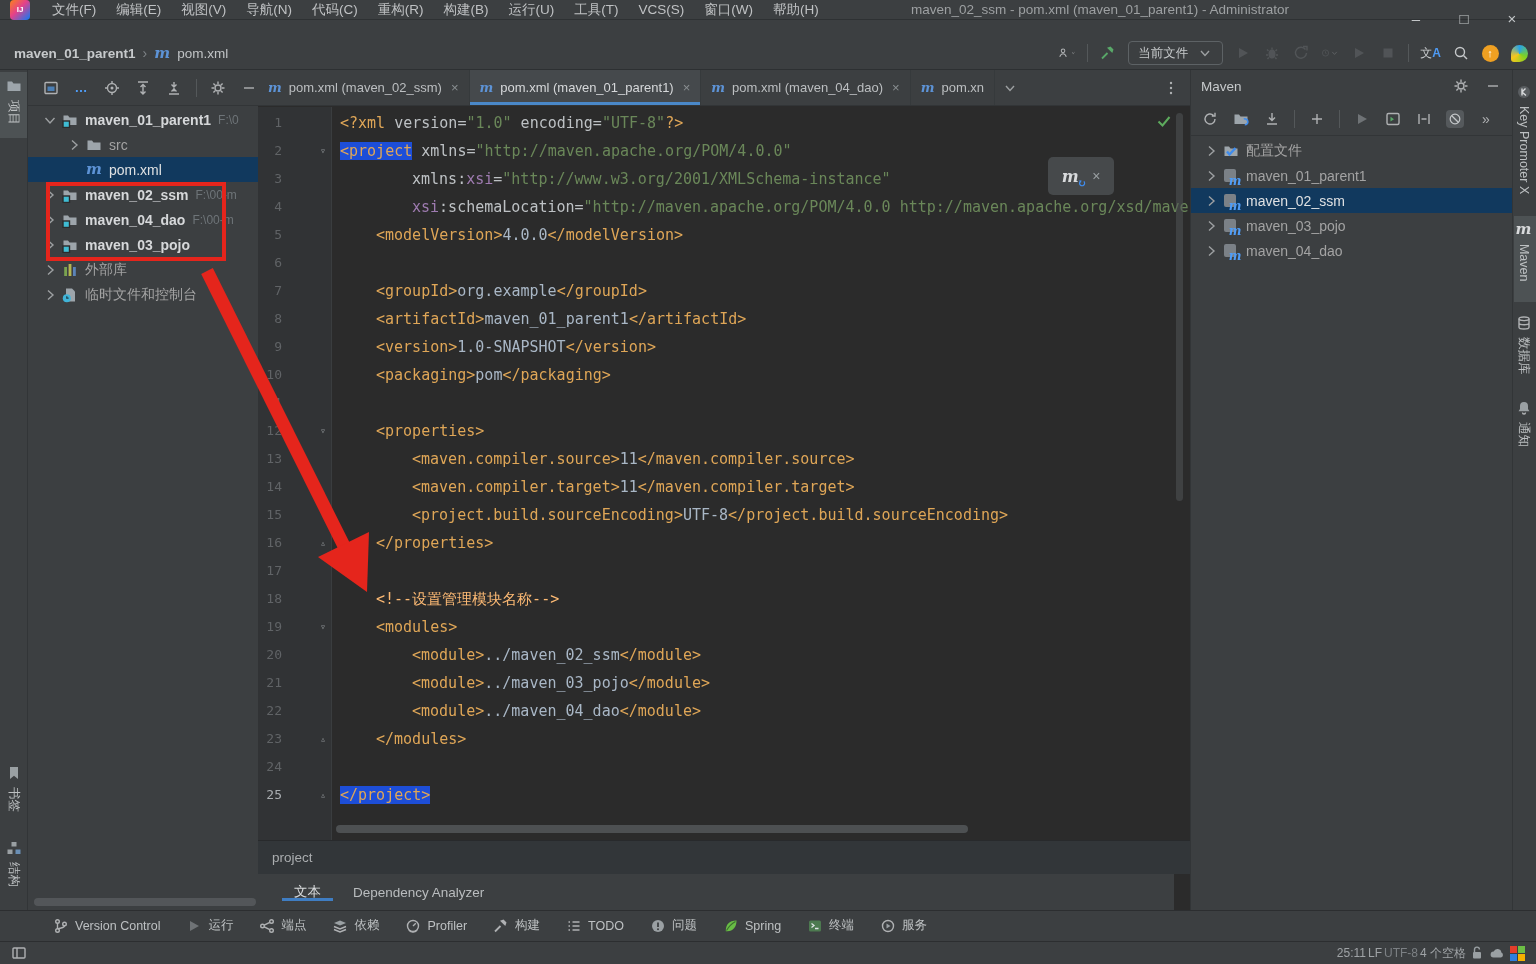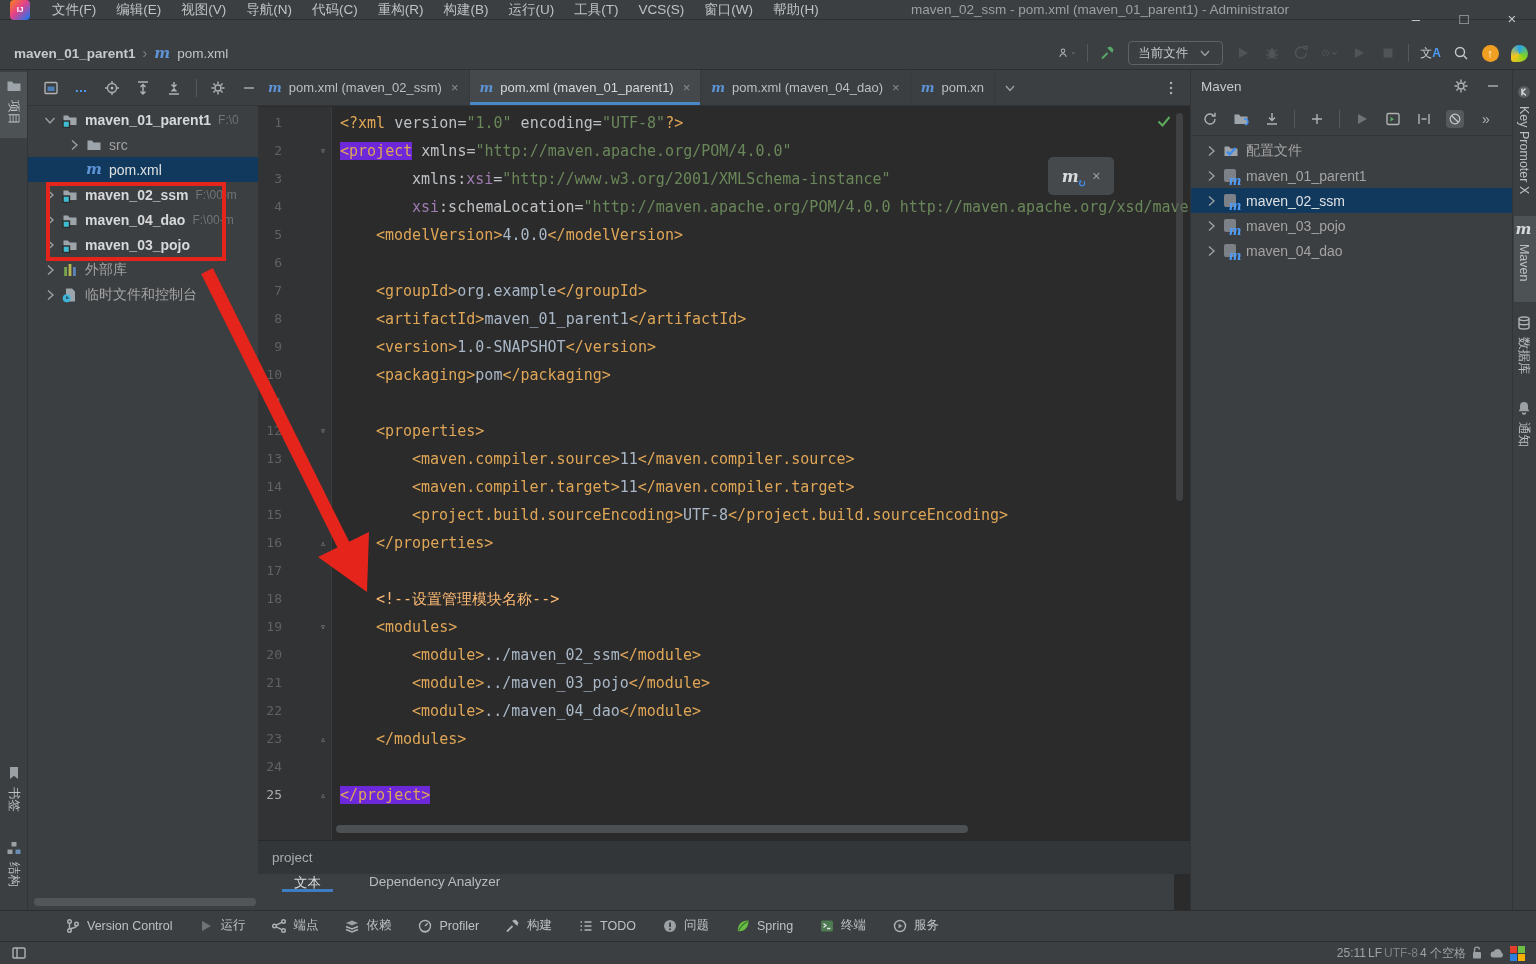--- a/index.html
+++ b/index.html
@@ -64,55 +64,55 @@
 #tabmore{margin-left:6px;display:flex;align-items:center;gap:14px}
 #tabkebab{position:absolute;right:10px;top:0;height:36px;display:flex;align-items:center}
 #codewrap{position:absolute;left:0;top:37px;width:100%;height:733px;background:#2b2b2b;overflow:hidden}
 #gutter{position:absolute;left:0;top:0;width:74px;height:100%;background:#313335;border-right:1px solid #3a3d3f}
 .cl{position:absolute;left:0;right:0;height:28px;line-height:28px;font-family:"DejaVu Sans Mono",monospace;font-size:15px;white-space:pre}
 .cl .num{position:absolute;left:0;width:24px;text-align:right;color:#606366;font-size:13px}
 .cl .num.cur{color:#a9adb0}
 .cl .fold{position:absolute;left:58px;width:14px;text-align:center;color:#888c8f;font-size:10px}
 .cl .ctext{position:absolute;left:82px;right:0;overflow:hidden}
 .sg-g{color:#dfa657}
-.sg-ghl{color:#dfa657;background:#6d28d9}
+.sg-ghl{color:#dfa657;background:#1d4ed8}
 .sg-a{color:#bdc1c4}
 .sg-n{color:#9e7bb0}
 .sg-s{color:#6a8759}
 .sg-t{color:#a9b7c6}
 .sg-c{color:#fdba74}
 #inspectok{position:absolute;right:18px;top:6px}
 #vscroll{position:absolute;left:918px;top:6px;width:7px;height:388px;background:#505456;border-radius:4px;opacity:.55}
 #hscroll{position:absolute;left:78px;top:718px;width:632px;height:8px;background:#565a5c;border-radius:4px;opacity:.8}
 #floatw{position:absolute;left:790px;top:50px;width:66px;height:38px;background:#46494b;border-radius:5px;display:flex;align-items:center;justify-content:space-evenly;z-index:5}
 #floatw .fm{position:relative;font-family:"DejaVu Serif",serif;font-style:italic;font-weight:bold;color:#d8dadc;font-size:16px}
 #floatw .fm i{position:absolute;right:-8px;bottom:-4px;font-style:normal;color:#3f8ced;font-size:11px}
 #floatw .fx{color:#9aa0a3;font-size:14px}
 #bcrumbbar{position:absolute;left:0;top:770px;right:0;height:34px;background:#323639;border-top:1px solid #282a2c;display:flex;align-items:center;padding-left:14px;font-size:13.5px;color:#aaadaf}
-#btabs{position:absolute;left:0;top:804px;right:16px;height:36px;background:#3c3f41;display:flex;align-items:flex-start;padding-left:24px;gap:24px}
+#btabs{position:absolute;left:0;top:804px;right:16px;height:36px;background:#3c3f41;display:flex;align-items:center;padding-left:24px;gap:8px}
 .btab{display:flex;align-items:center;padding:0 12px;font-size:13.5px;color:#b9bcbe}
 .btab.active{color:#d8dadc;box-shadow:inset 0 -3px 0 #3f7dc2}
 
 
 #mpanel{position:absolute;left:1190px;top:70px;width:322px;height:840px;background:#3c3f41;border-left:1px solid #323537}
 #mhead{height:32px;display:flex;align-items:center;padding:0 10px;gap:14px;font-size:13.5px;color:#c6c9cb}
 #mhead .sp{flex:1}
 #mtoolbar{height:34px;display:flex;align-items:center;gap:13px;padding-left:10px;border-bottom:1px solid #323537}
 .pressed{background:#55595c;border-radius:4px;padding:2px}
 #mtree{position:absolute;left:0;top:68px;right:0;bottom:0}
 .mmodw{position:relative;width:17px;height:16px}
 .mmodw .bx{position:absolute;left:1px;top:1px;width:12px;height:13px;background:#7b8187;border-radius:2px}
 .mmodw .mm{position:absolute;right:-2px;bottom:-4px;font-family:"DejaVu Serif",serif;font-style:italic;font-weight:bold;color:#4f9df8;font-size:12px}
 
 
 #rstripe{position:absolute;left:1512px;top:70px;width:24px;height:840px;background:#3c3f41;border-left:1px solid #323537}
 #rstripe .stab{left:22px}
 
 
-#bbar{position:absolute;left:0;top:910px;right:0;height:30px;background:#3c3f41;border-top:1px solid #2c2e30;display:flex;align-items:center;padding-left:52px;z-index:8}
+#bbar{position:absolute;left:0;top:910px;right:0;height:30px;background:#3c3f41;border-top:1px solid #2c2e30;display:flex;align-items:center;padding-left:40px;z-index:8}
 .bitem{display:flex;align-items:center;gap:6px;padding:0 13px;font-size:12.5px;color:#bdc0c2;height:100%}
 #sbar{position:absolute;left:0;top:941px;right:0;height:23px;background:#3c3f41;border-top:1px solid #2c2e30;display:flex;align-items:center;font-size:12px;color:#9fa3a6;padding:0 10px;z-index:8}
 #sright{margin-left:auto;display:flex;align-items:center;gap:2px}
 #sright .dim{color:#7c8084}
 .csq{display:grid;grid-template-columns:7px 7px;gap:1px}
 .csq i{width:7px;height:7px;display:block}
 
 
 #redrect{position:absolute;left:46px;top:182px;width:180px;height:79px;border:4px solid #e5251c;z-index:50}
 #arrowsvg{position:absolute;left:0;top:0;width:1536px;height:964px;pointer-events:none;z-index:50}

